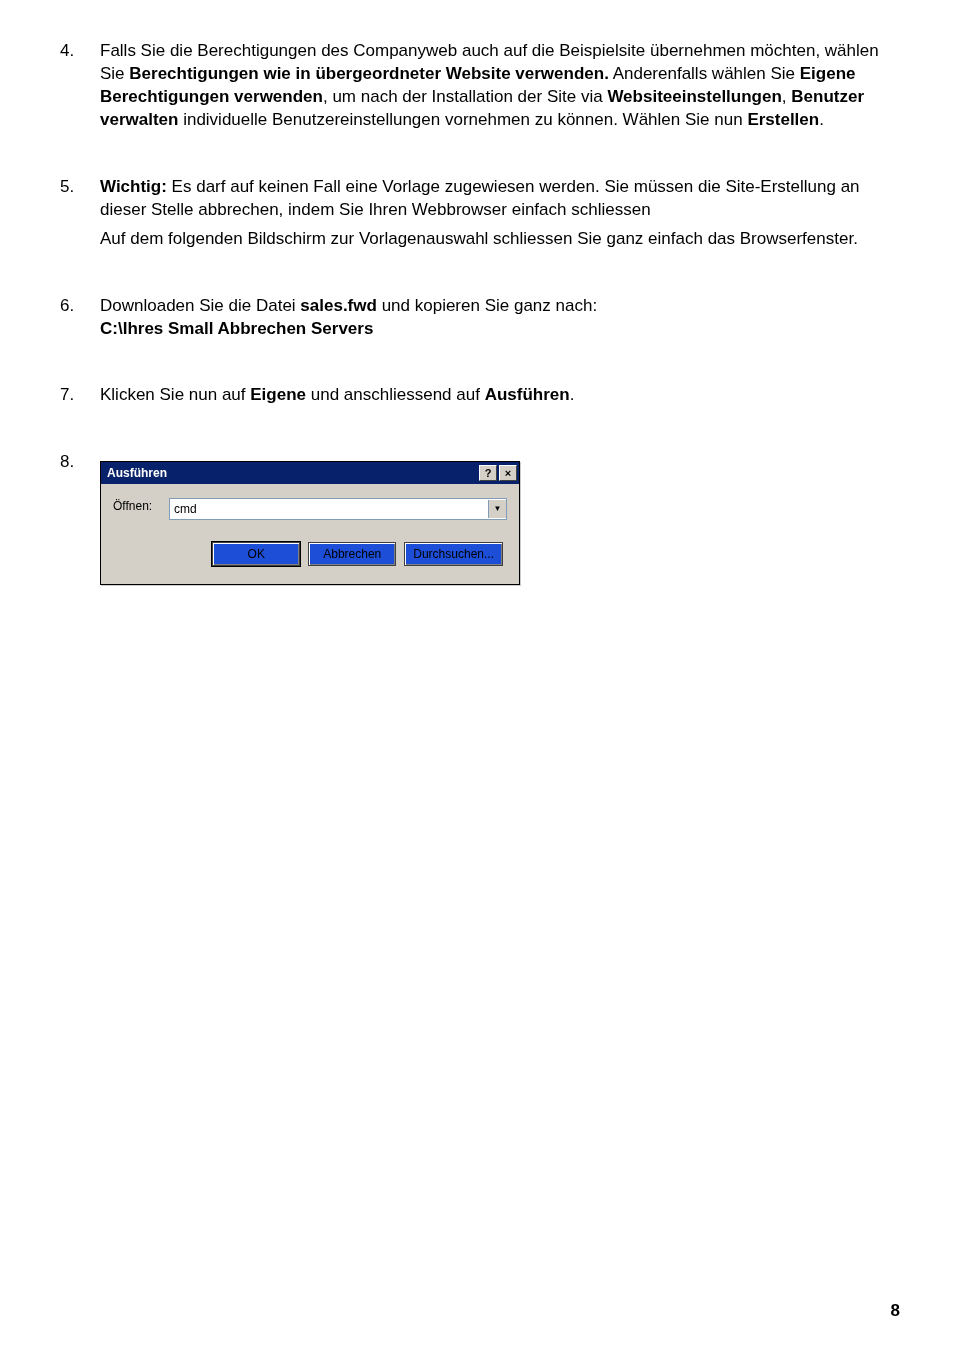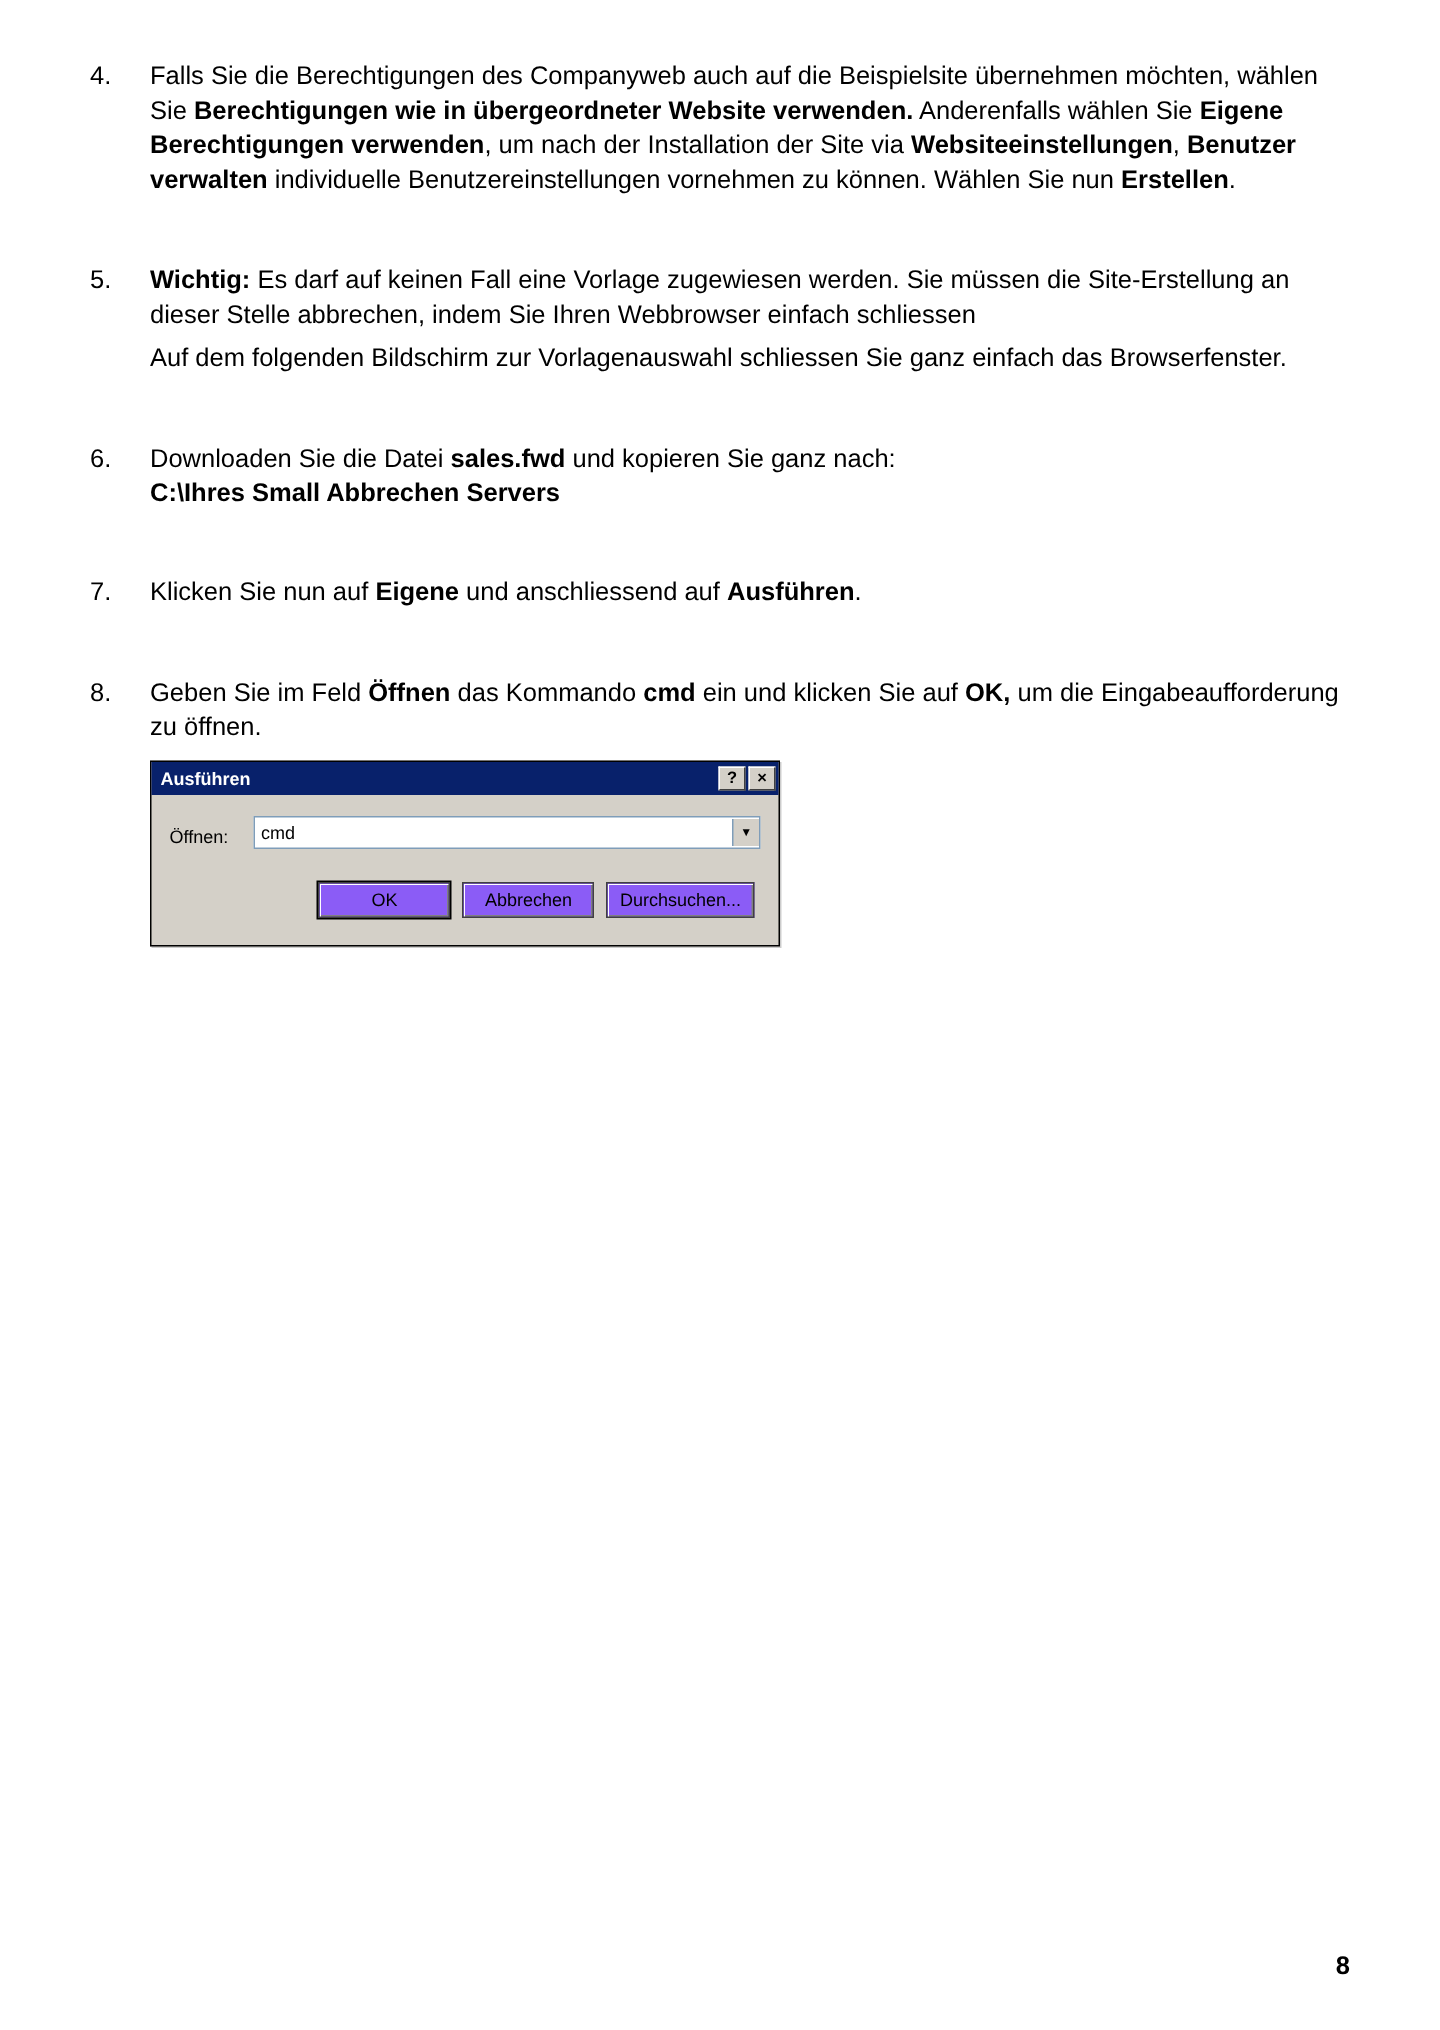--- a/index.html
+++ b/index.html
@@ -93,21 +93,21 @@
     border-radius: 1px;
   }
   .run-icon .win::before{
     content:"";
     position:absolute;left:0;right:0;top:0;height:5px;
     background:#3a6ea5;
   }
   .desc-text { flex: 1; color: #000; }
   .input-row {
     display: flex;
-    align-items: flex-end;
+    align-items: flex-start;
     gap: 8px;
     margin-bottom: 22px;
   }
   .input-row label { width: 48px; }
   .combo {
     flex: 1;
     background: #fff;
     border: 1px solid #7f9db9;
     height: 20px;
     display: flex;
@@ -132,21 +132,21 @@
   .btn-row {
     display: flex;
     justify-content: flex-end;
     gap: 8px;
     padding-right: 4px;
     padding-bottom: 4px;
   }
   .wbtn {
     min-width: 88px;
     height: 24px;
-    background: #8b5cf6;
+    background: #1d4ed8;
     border: 1px solid #404040;
     box-shadow: inset 1px 1px 0 #fff, inset -1px -1px 0 #808080;
     font-size: 12px;
     display: inline-flex;
     align-items: center;
     justify-content: center;
     padding: 0 8px;
     box-sizing: border-box;
   }
   .wbtn.default {
@@ -196,23 +196,20 @@
   <div class="body">
     <p>
       <span>Klicken Sie nun auf </span><b>Eigene</b><span> und anschliessend auf </span><b>Ausführen</b><span>.</span>
     </p>
   </div>
 </div>
 
 <div class="step" style="margin-bottom:12px;">
   <div class="num">8.</div>
   <div class="body">
-    <p>
-      <span>Geben Sie im Feld </span><b>Öffnen</b><span> das Kommando </span><b>cmd</b><span> ein und klicken Sie auf </span><b>OK,</b><span> um die Eingabeaufforderung zu öffnen.</span>
-    </p>
 
     <div class="dialog">
       <div class="titlebar">
         <span class="title-text">Ausführen</span>
         <span class="tbtn">?</span>
         <span class="tbtn">×</span>
       </div>
       <div class="dialog-body">
         <div class="input-row">
           <label>Öffnen:</label>

